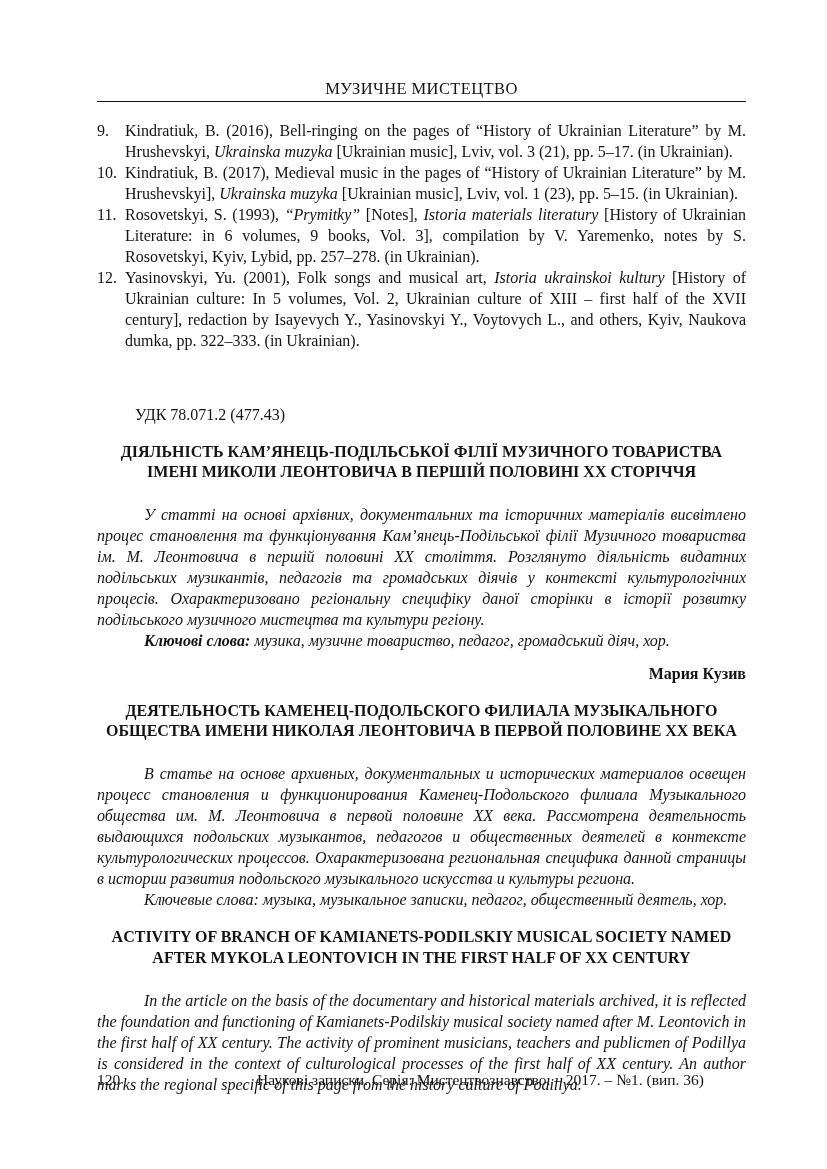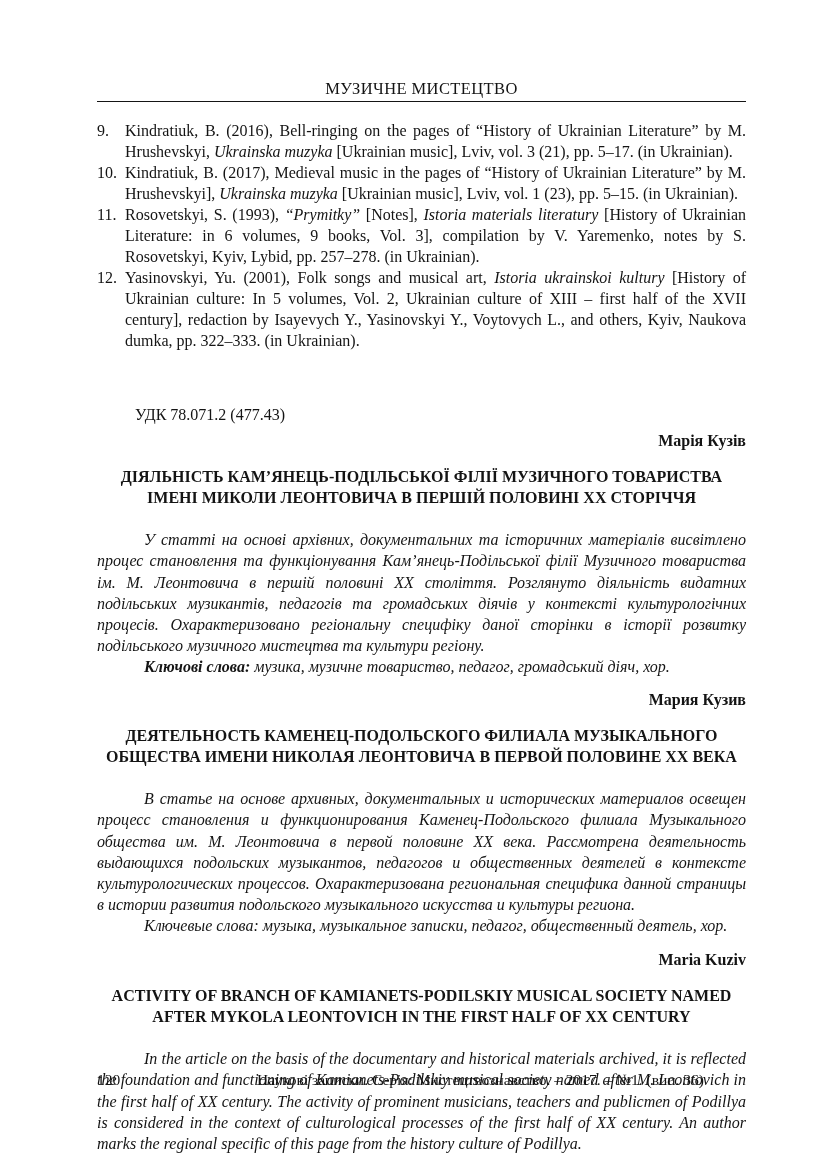--- a/index.html
+++ b/index.html
@@ -114,35 +114,33 @@
     <div class="ref">
       <span class="num">11.</span><span>Rosovetskyi, S. (1993), </span><span class="it">“Prymitky”</span><span> [Notes], </span><span class="it">Istoria materials literatury</span><span> [History of Ukrainian Literature: in 6 volumes, 9 books, Vol. 3], compilation by V. Yaremenko, notes by S. Rosovetskyi, Kyiv, Lybid, pp. 257–278. (in Ukrainian).</span>
     </div>
     <div class="ref">
       <span class="num">12.</span><span>Yasinovskyi, Yu. (2001), Folk songs and musical art, </span><span class="it">Istoria ukrainskoi kultury</span><span> [History of Ukrainian culture: In 5 volumes, Vol. 2, Ukrainian culture of XIII – first half of the XVII century], redaction by Isayevych Y., Yasinovskyi Y., Voytovych L., and others, Kyiv, Naukova dumka, pp. 322–333. (in Ukrainian).</span>
     </div>
   </div>
 
   <div class="udk">УДК 78.071.2 (477.43)</div>
 
-  <div class="author uk">Марія Кузів</div>
   <div class="title">ДІЯЛЬНІСТЬ КАМ’ЯНЕЦЬ-ПОДІЛЬСЬКОЇ ФІЛІЇ МУЗИЧНОГО ТОВАРИСТВА ІМЕНІ МИКОЛИ ЛЕОНТОВИЧА В ПЕРШІЙ ПОЛОВИНІ ХХ СТОРІЧЧЯ</div>
   <div class="abstract">У статті на основі архівних, документальних та історичних матеріалів висвітлено процес становлення та функціонування Кам’янець-Подільської філії Музичного товариства ім. М. Леонтовича в першій половині ХХ століття. Розглянуто діяльність видатних подільських музикантів, педагогів та громадських діячів у контексті культурологічних процесів. Охарактеризовано регіональну специфіку даної сторінки в історії розвитку подільського музичного мистецтва та культури регіону.</div>
   <div class="keywords">
     <span class="kw-label-bold">Ключові слова:</span><span> музика, музичне товариство, педагог, громадський діяч, хор.</span>
   </div>
 
   <div class="author ru">Мария Кузив</div>
   <div class="title">ДЕЯТЕЛЬНОСТЬ КАМЕНЕЦ-ПОДОЛЬСКОГО ФИЛИАЛА МУЗЫКАЛЬНОГО ОБЩЕСТВА ИМЕНИ НИКОЛАЯ ЛЕОНТОВИЧА В ПЕРВОЙ ПОЛОВИНЕ ХХ ВЕКА</div>
   <div class="abstract">В статье на основе архивных, документальных и исторических материалов освещен процесс становления и функционирования Каменец-Подольского филиала Музыкального общества им. М. Леонтовича в первой половине ХХ века. Рассмотрена деятельность выдающихся подольских музыкантов, педагогов и общественных деятелей в контексте культурологических процессов. Охарактеризована региональная специфика данной страницы в истории развития подольского музыкального искусства и культуры региона.</div>
   <div class="keywords">
     <span>Ключевые слова:</span><span> музыка, музыкальное записки, педагог, общественный деятель, хор.</span>
   </div>
 
-  <div class="author en">Maria Kuziv</div>
   <div class="title">ACTIVITY OF BRANCH OF KAMIANETS-PODILSKIY MUSICAL SOCIETY NAMED AFTER MYKOLA LEONTOVICH IN THE FIRST HALF OF XX CENTURY</div>
   <div class="abstract">In the article on the basis of the documentary and historical materials archived, it is reflected the foundation and functioning of Kamianets-Podilskiy musical society named after M. Leontovich in the first half of XX century. The activity of prominent musicians, teachers and publicmen of Podillya is considered in the context of culturological processes of the first half of XX century. An author marks the regional specific of this page from the history culture of Podillya.</div>
 
 </div>
 
 <div class="pagefooter">
   <span>120</span>
   <span class="journal">Наукові записки. Серія: Мистецтвознавство. – 2017. – №1.  (вип. 36)</span>
 </div>
 

